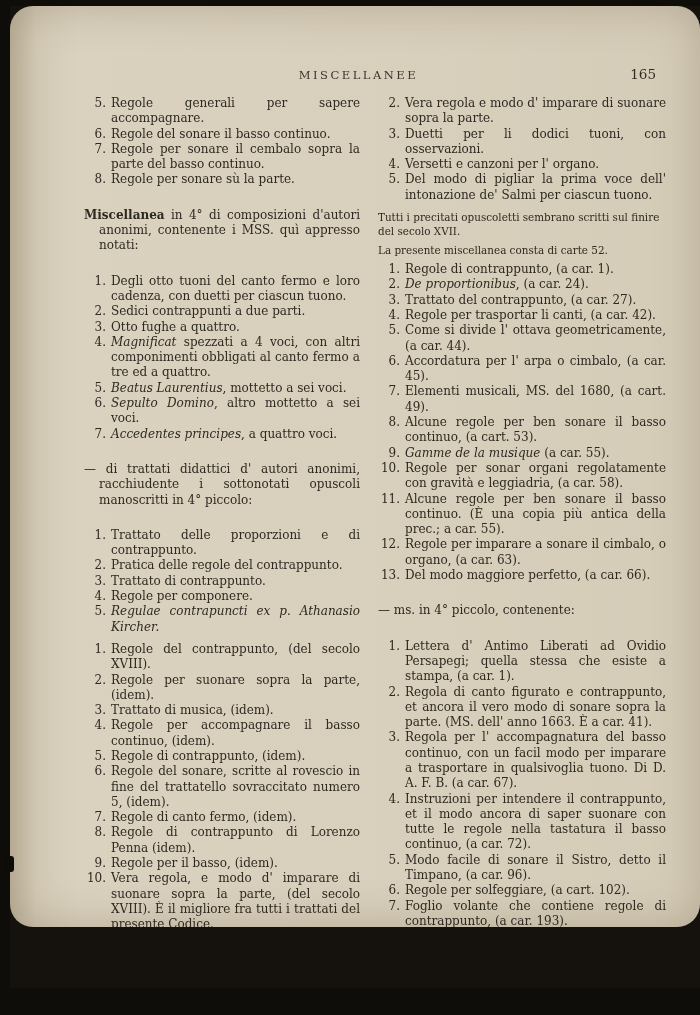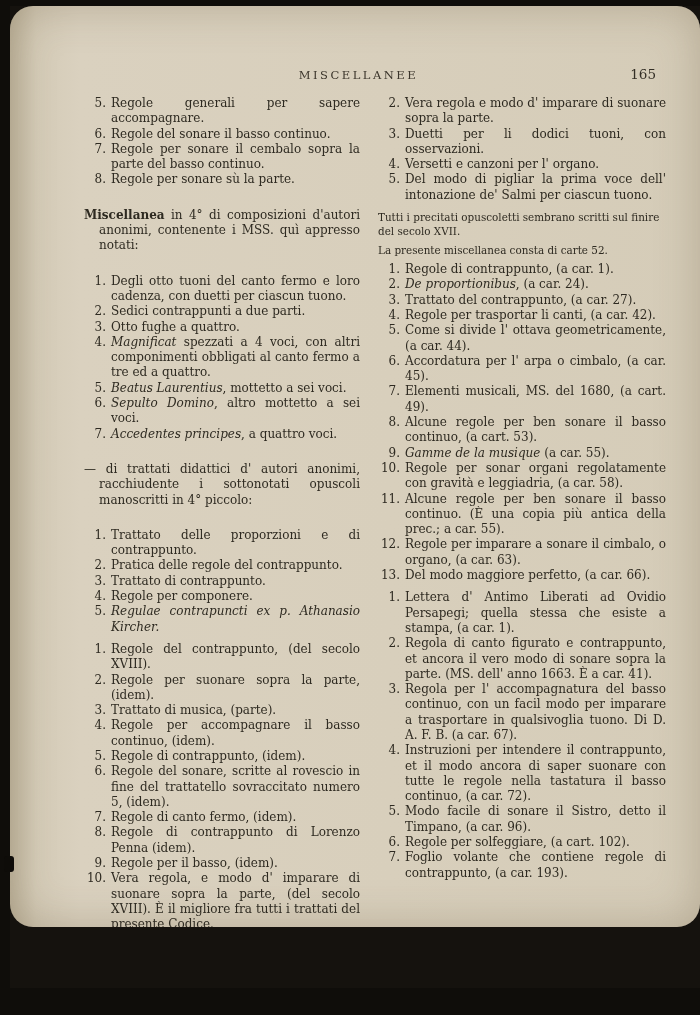--- a/index.html
+++ b/index.html
@@ -129,21 +129,21 @@
           <div class="item">
             <span class="num">1.</span>
             <span class="txt">Regole del contrappunto, (del secolo XVIII).</span>
           </div>
           <div class="item">
             <span class="num">2.</span>
             <span class="txt">Regole per suonare sopra la parte, (idem).</span>
           </div>
           <div class="item">
             <span class="num">3.</span>
-            <span class="txt">Trattato di musica, (parte).</span>
+            <span class="txt">Trattato di musica, (idem).</span>
           </div>
           <div class="item">
             <span class="num">4.</span>
             <span class="txt">Regole per accompagnare il basso continuo, (idem).</span>
           </div>
           <div class="item">
             <span class="num">5.</span>
             <span class="txt">Regole di contrappunto, (idem).</span>
           </div>
           <div class="item">
@@ -244,20 +244,21 @@
           </div>
           <div class="item">
             <span class="num">12.</span>
             <span class="txt">Regole per imparare a sonare il cimbalo, o organo, (a car. 63).</span>
           </div>
           <div class="item">
             <span class="num">13.</span>
             <span class="txt">Del modo maggiore perfetto, (a car. 66).</span>
           </div>
         </div>
+        <p class="dash">— ms. in 4° piccolo, contenente:</p>
         <div class="list">
           <div class="item">
             <span class="num">1.</span>
             <span class="txt">Lettera d' Antimo Liberati ad Ovidio Persapegi; quella stessa che esiste a stampa, (a car. 1).</span>
           </div>
           <div class="item">
             <span class="num">2.</span>
             <span class="txt">Regola di canto figurato e contrappunto, et ancora il vero modo di sonare sopra la parte. (MS. dell' anno 1663. È a car. 41).</span>
           </div>
           <div class="item">

